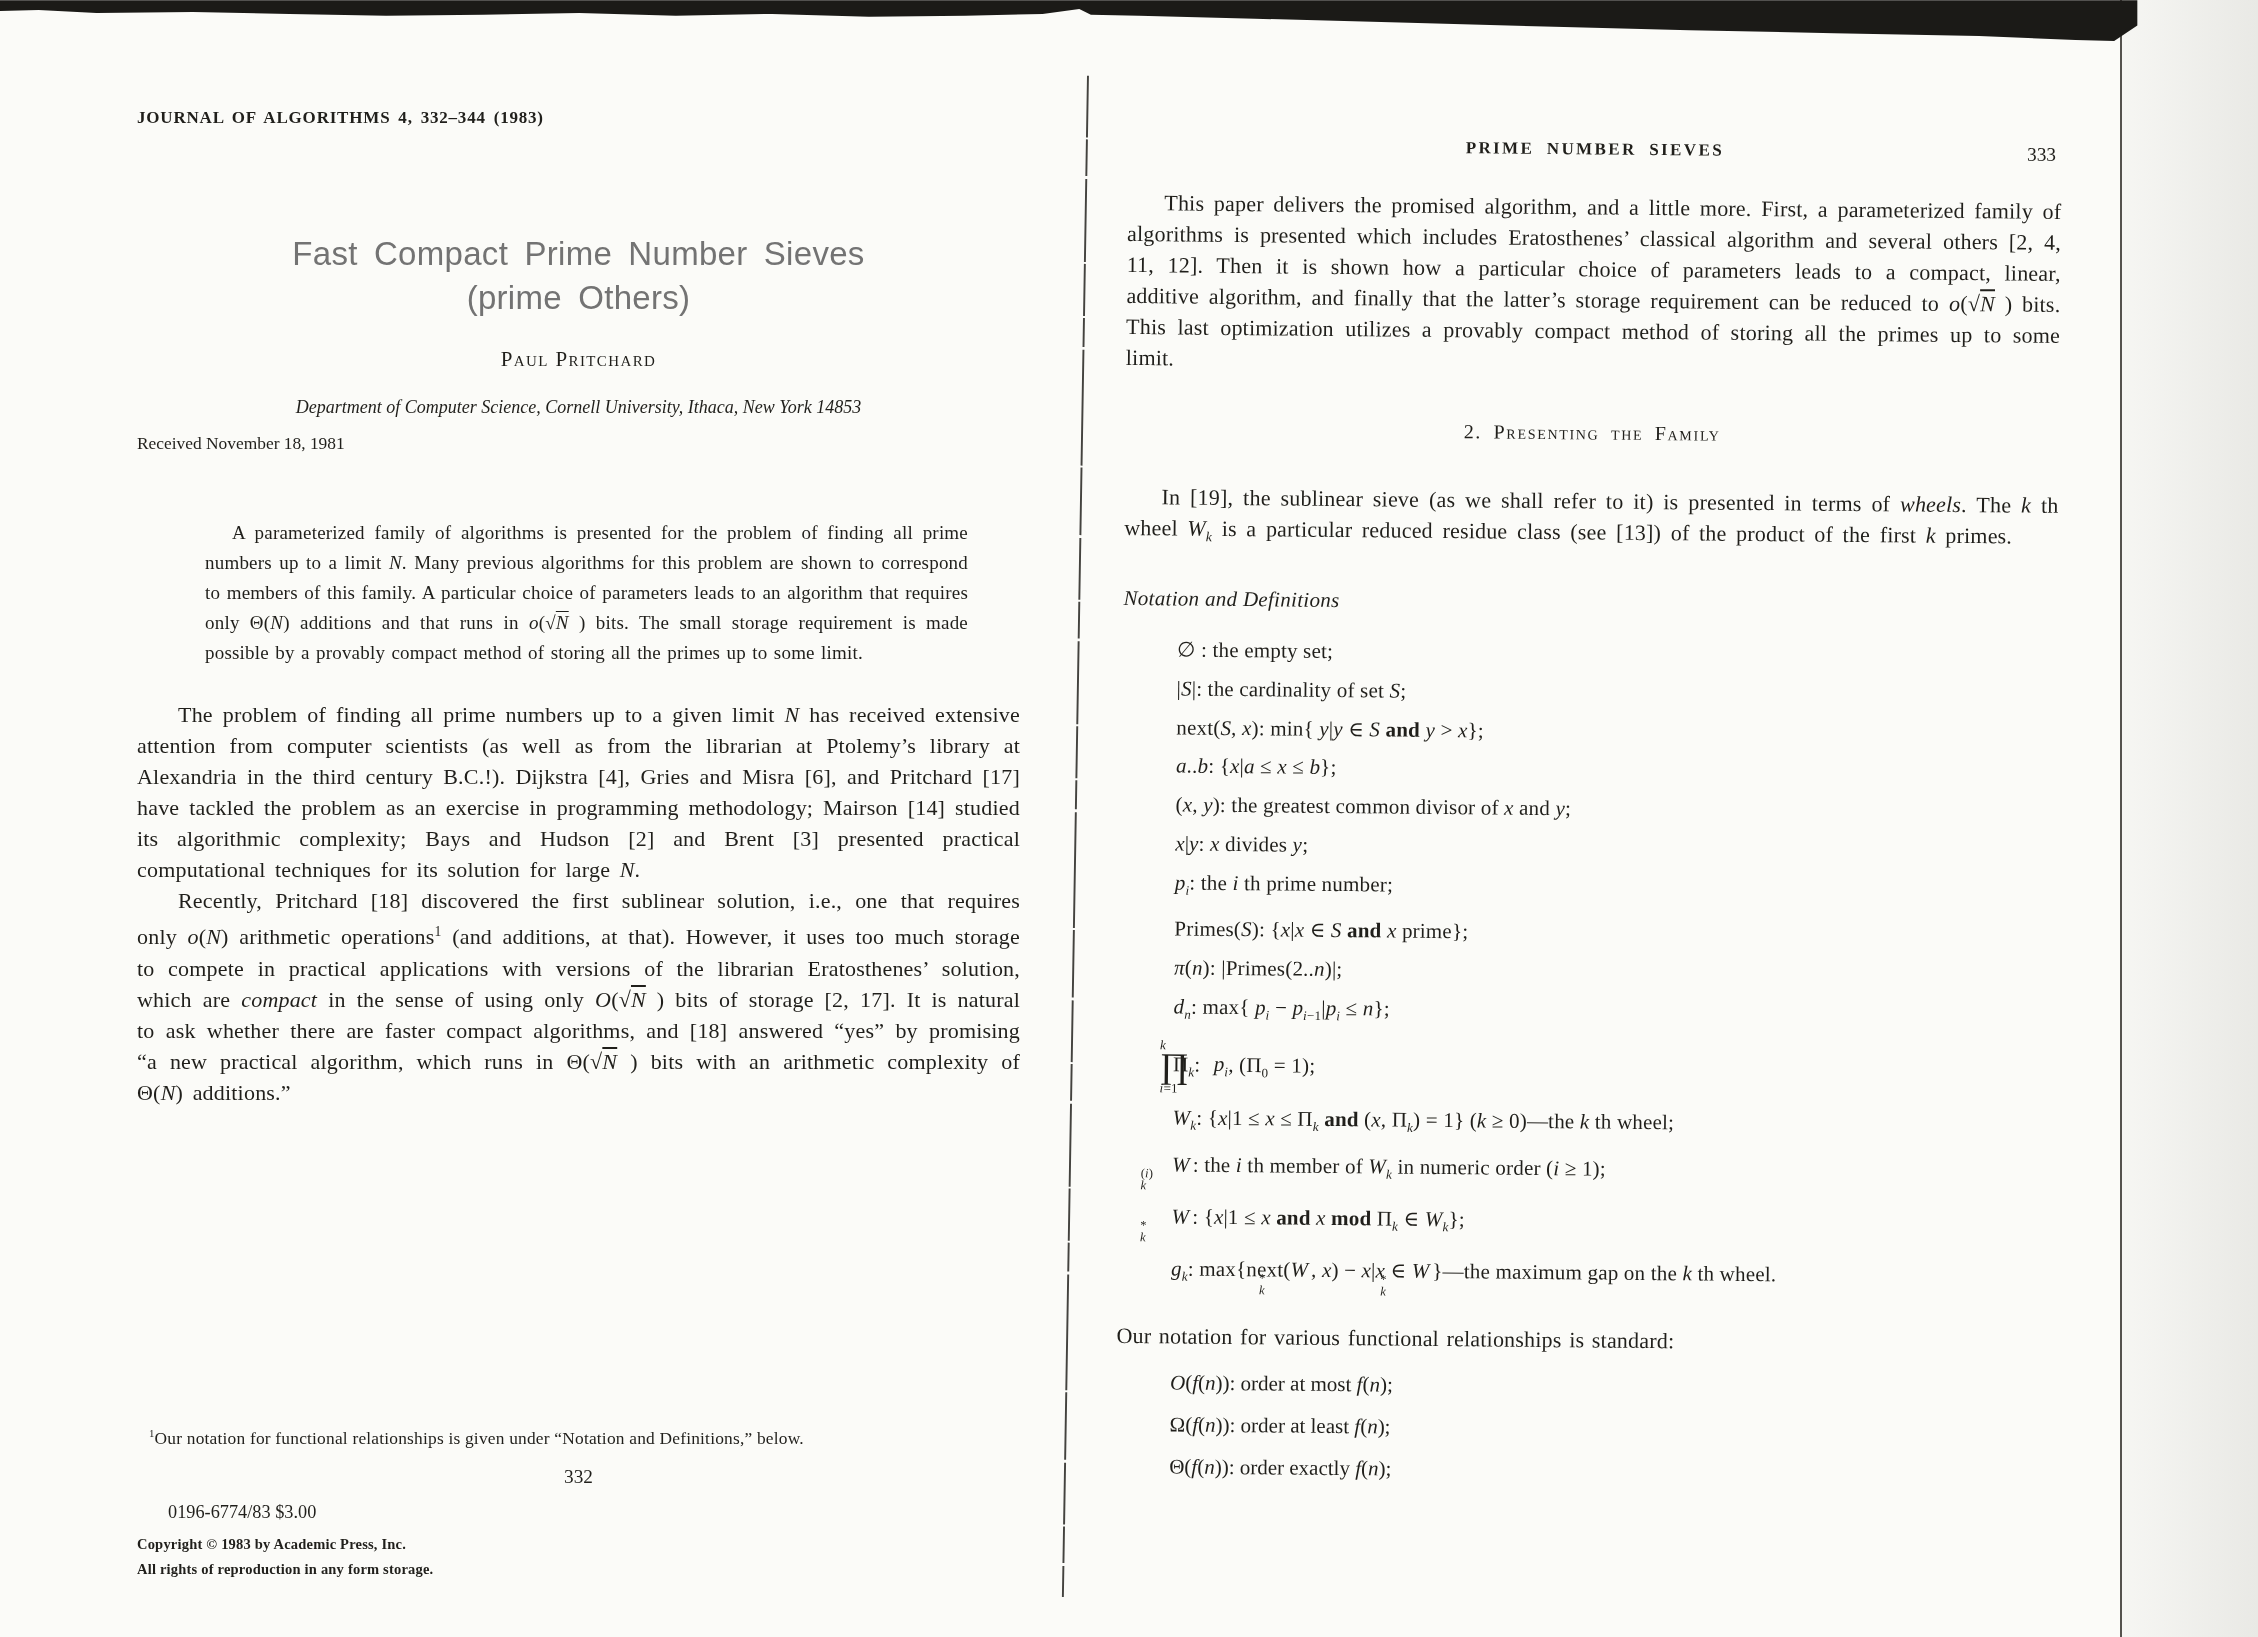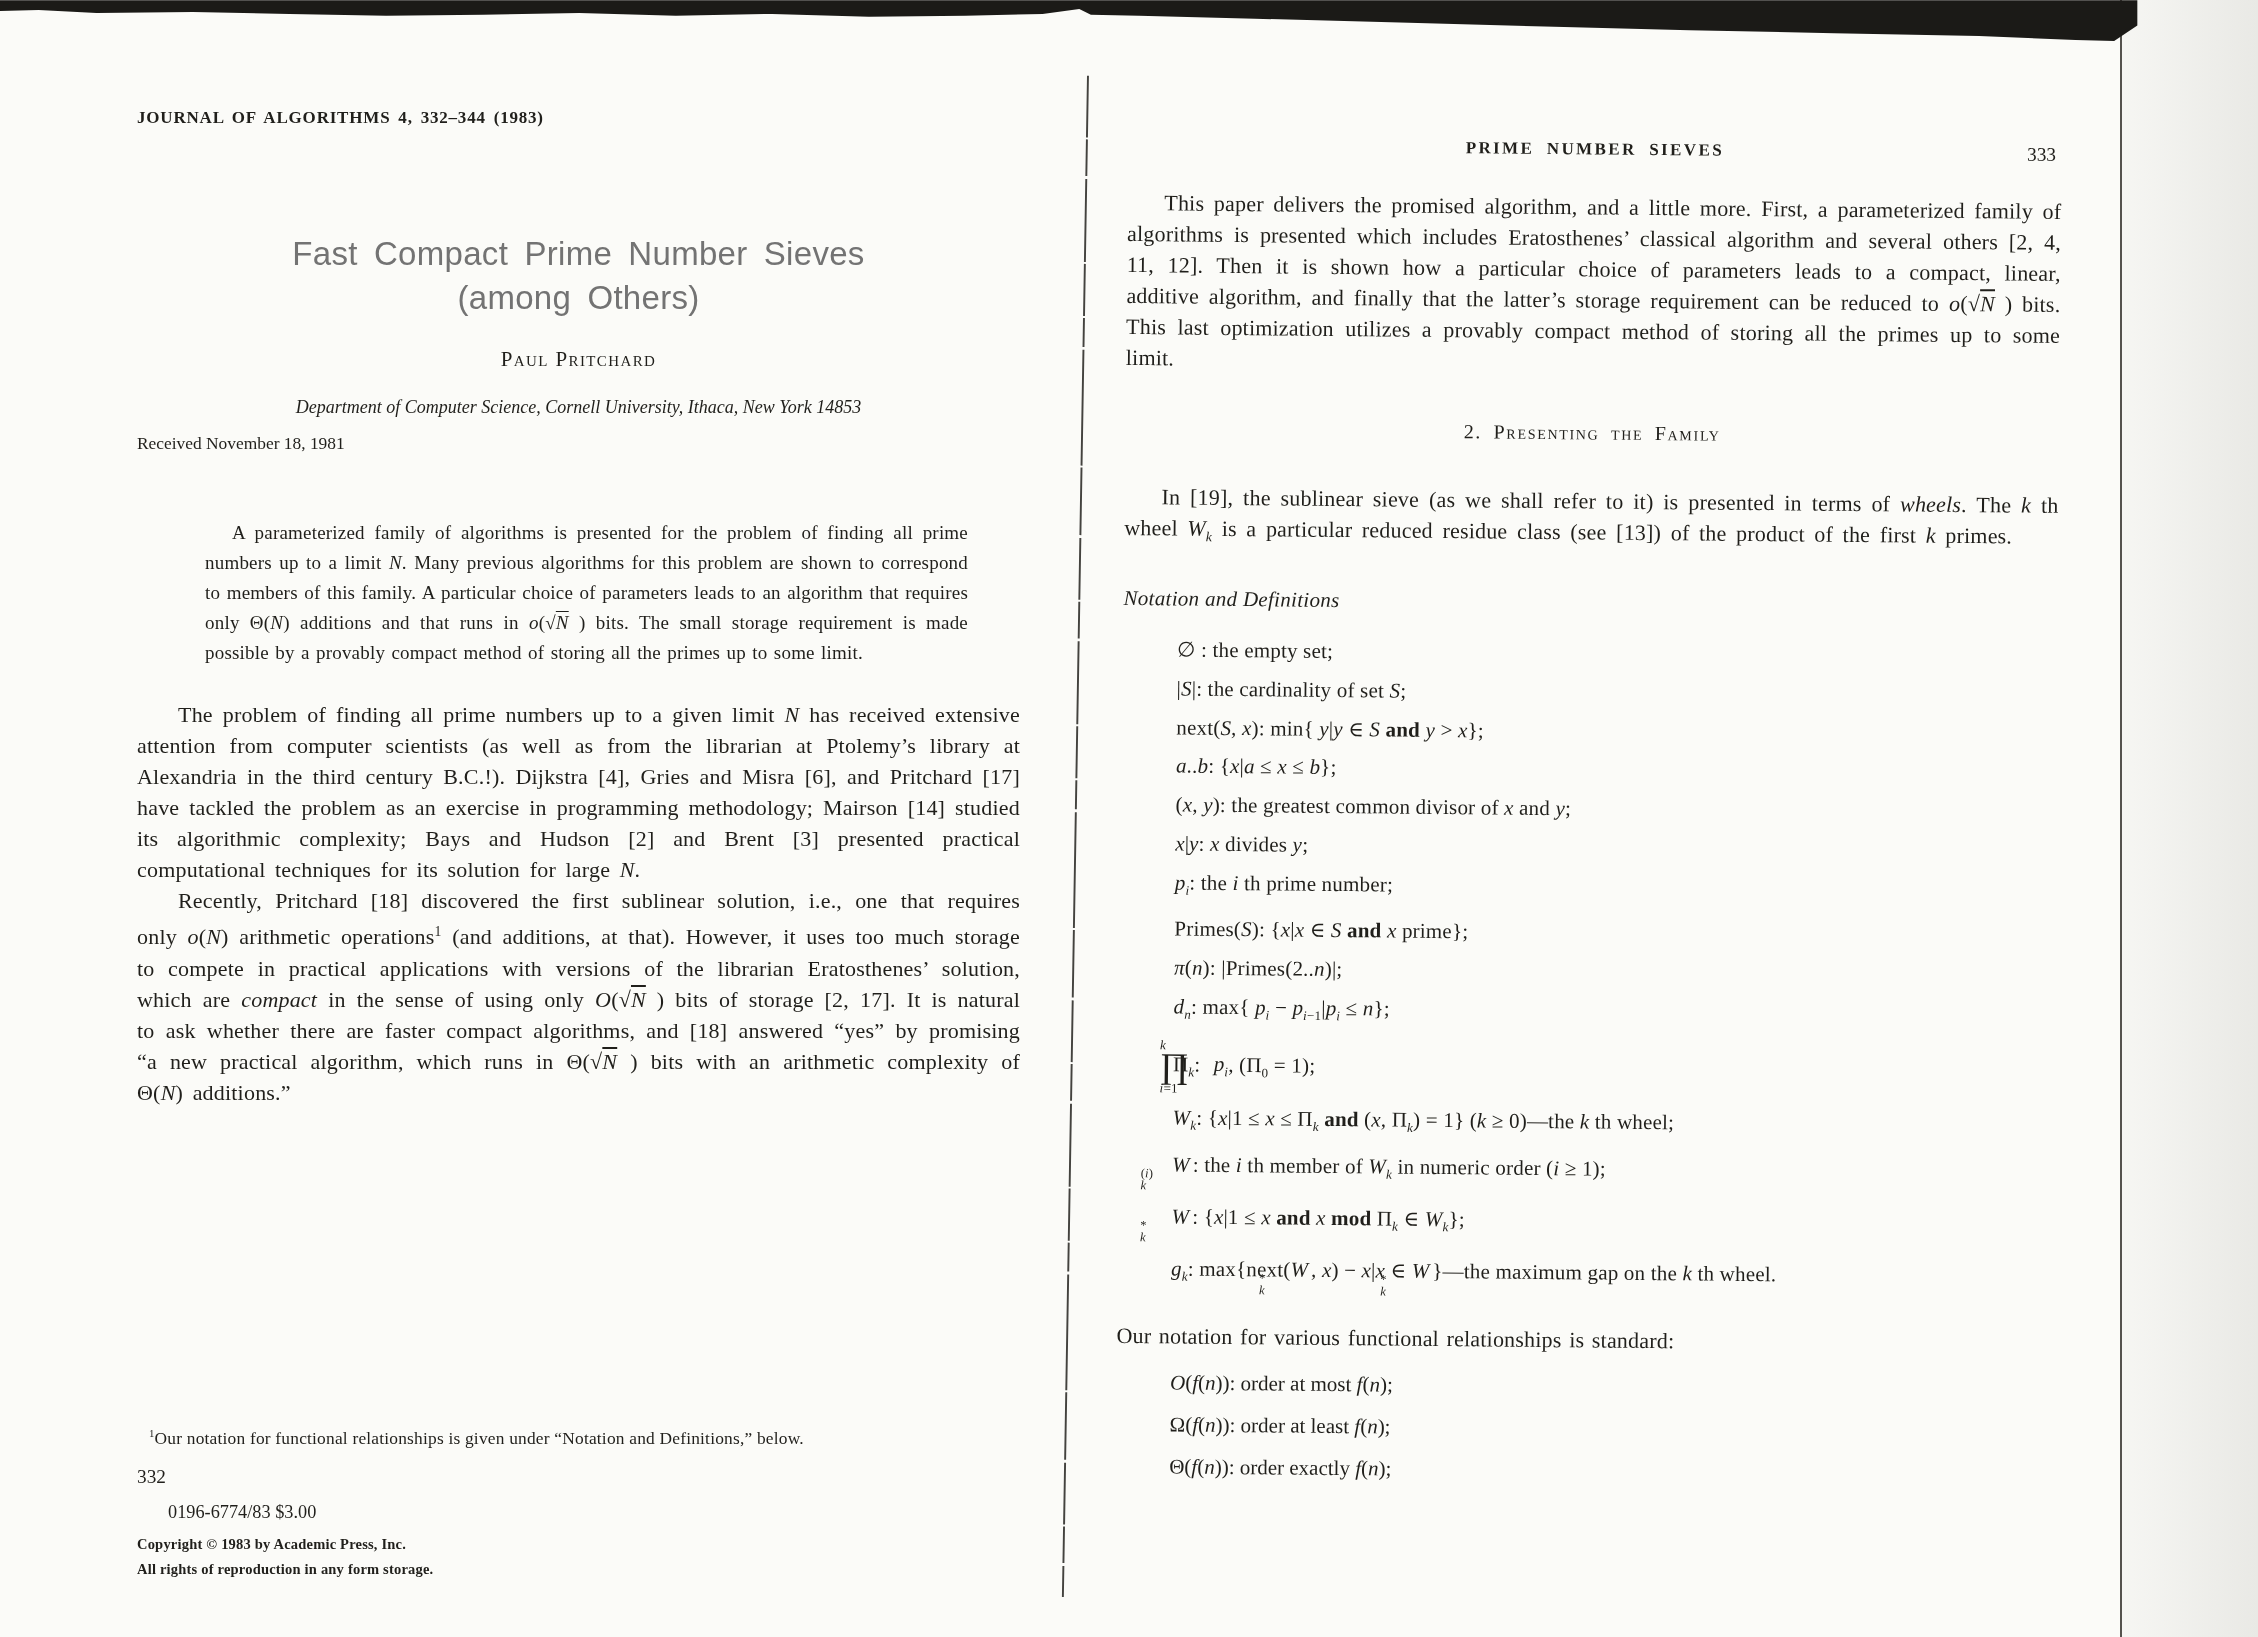--- a/index.html
+++ b/index.html
@@ -30,21 +30,21 @@
   .received{margin-top:15.4px;text-align:left;font-size:17.4px;}
   .abstract{margin-top:64px;margin-left:68px;width:763px;font-size:19px;line-height:30px;
     text-align:justify;text-indent:27px;letter-spacing:0.2px;word-spacing:1.4px;}
   .sec-heading{margin-top:60px;text-align:center;font-variant:small-caps;font-size:20px;
     letter-spacing:1.7px;word-spacing:4.8px;}
   .body-par{margin:0;font-size:22px;line-height:31px;text-align:justify;text-indent:41px;
     letter-spacing:0.2px;word-spacing:3.9px;}
   #intro-body{margin-top:31px;}
   .abs-item{position:absolute;}
   .footnote{top:1319px;left:12px;width:883px;font-size:17.4px;letter-spacing:0.2px;}
-  .page-num-left{top:1358px;left:0;width:883px;text-align:left;font-size:19.3px;}
+  .page-num-left{top:1358px;left:0;width:883px;text-align:center;font-size:19.3px;}
   .issn-line{top:1394px;left:0;font-size:18.3px;margin-left:31px;}
   .copyright-line{top:1428px;left:0;font-size:14.5px;font-weight:700;letter-spacing:0.2px;}
   .rights-line{top:1453px;left:0;font-size:14.5px;font-weight:700;letter-spacing:0.2px;}
   
   .running-row{position:relative;height:23px;}
   .running-head{text-align:center;font-size:17px;font-weight:700;letter-spacing:2.4px;word-spacing:5.8px;}
   .page-num-right{position:absolute;right:5.8px;top:0;font-size:19.3px;}
   #right-par1{margin-top:29px;text-indent:37px;}
   #sec2-heading{margin-top:44px;}
   #right-par2{margin-top:41px;text-indent:37px;}
@@ -74,21 +74,21 @@
   <line x1="1127" y1="78" x2="1101" y2="1654" stroke="#2b2a26" stroke-width="2" opacity="0.88" stroke-dasharray="64 2 38 3 86 2 54 2 30 3 120 2 70 3"></line>
 </svg>
 
 <div class="edge-band"></div>
 
 <div id="left-page" class="page">
   <div class="journal-line">JOURNAL OF ALGORITHMS 4, 332–344 (1983)</div>
 
   <div class="title">
     <div>Fast Compact Prime Number Sieves</div>
-    <div>(among Others)</div>
+    <div>(prime Others)</div>
   </div>
 
   <div class="author">Paul Pritchard</div>
   <div class="affiliation">Department of Computer Science, Cornell University, Ithaca, New York 14853</div>
   <div class="received">Received November 18, 1981</div>
 
   <div class="abstract">A parameterized family of algorithms is presented for the problem of finding all prime numbers up to a limit <i>N</i>. Many previous algorithms for this problem are shown to correspond to members of this family. A particular choice of parameters leads to an algorithm that requires only Θ(<i>N</i>) additions and that runs in <i>o</i>(√<span class="ov">N</span> ) bits. The small storage requirement is made possible by a provably compact method of storing all the primes up to some limit.</div>
 
 
   <div id="intro-body">

